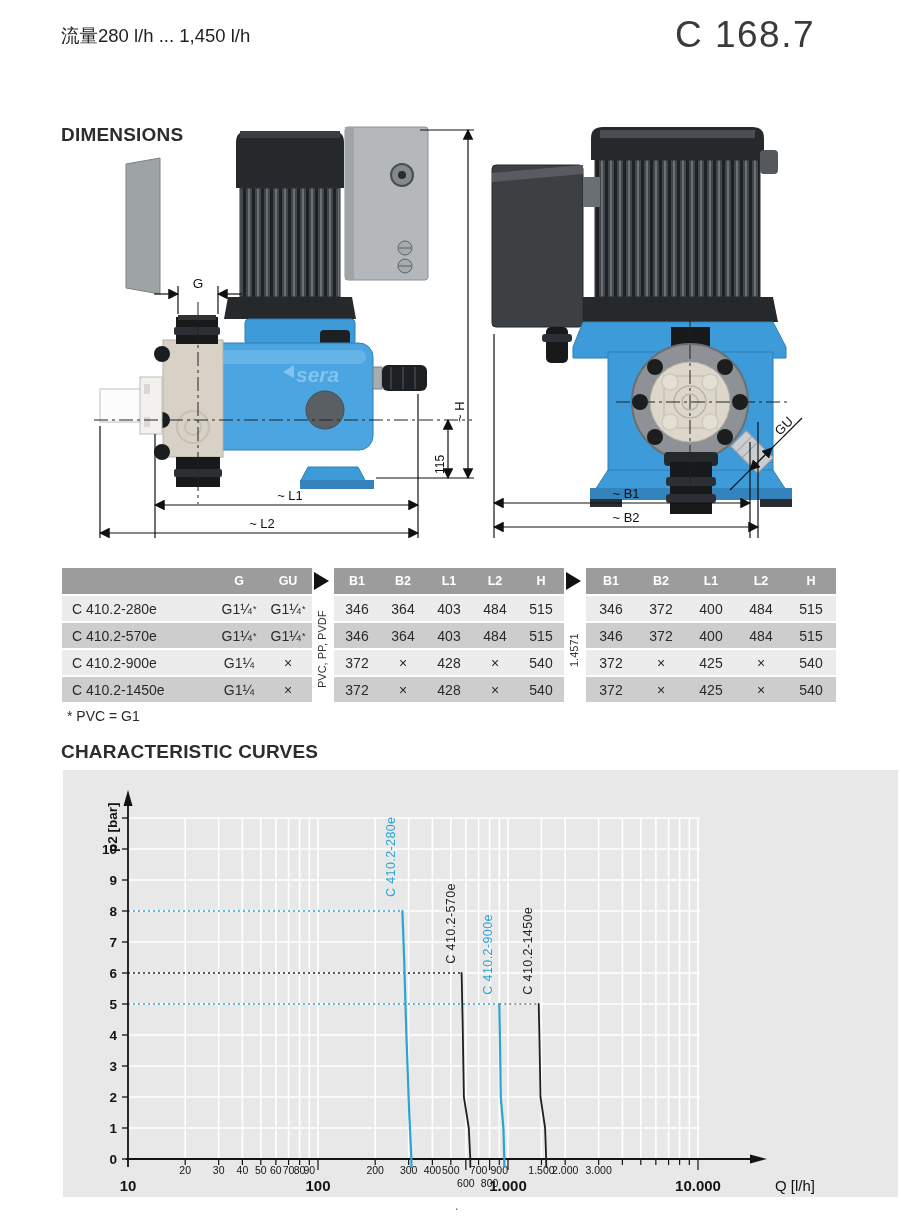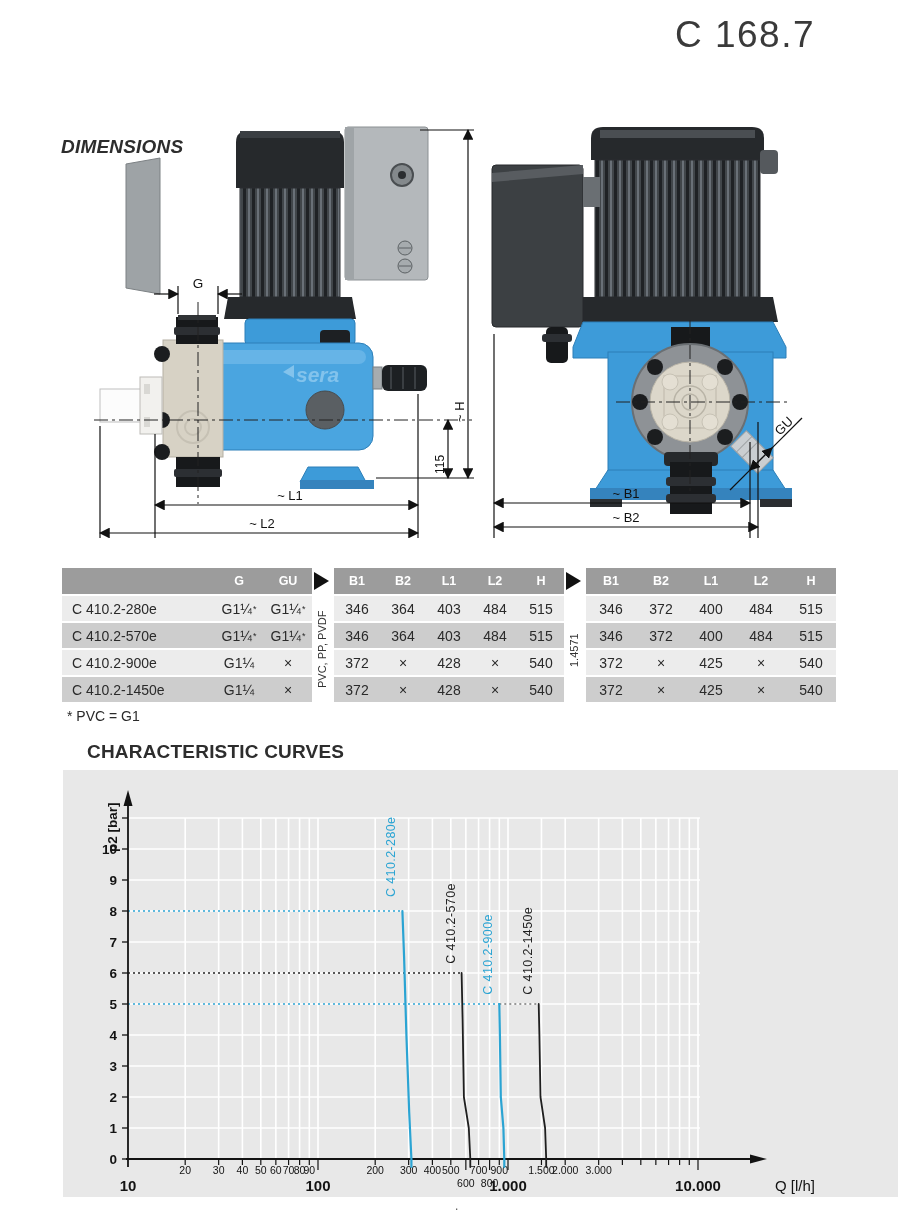--- a/index.html
+++ b/index.html
@@ -4,22 +4,22 @@
 <style>
   html,body{margin:0;padding:0;}
   body{width:901px;height:1225px;position:relative;background:#ffffff;overflow:hidden;
        font-family:"Liberation Sans","DejaVu Sans",sans-serif;color:#2a2a2a;}
   .abs{position:absolute;}
   
   #spec-lines{left:61px;top:22px;font-size:18.5px;line-height:27px;color:#1f1f1f;}
   #product-title{left:600px;top:14px;width:215px;text-align:right;font-size:37px;font-weight:300;
                  letter-spacing:1.5px;color:#3a3a3a;}
   .section-heading{font-size:19px;font-weight:bold;letter-spacing:.2px;color:#2d2d2d;}
-  #dim-heading{left:61px;top:136px;font-style:italic;}
-  #curves-heading{left:61px;top:741px;margin-left:26px;}
+  #dim-heading{left:61px;top:124px;}
+  #curves-heading{left:61px;top:741px;}
   
   #side-svg{left:90px;top:122px;}
   #front-svg{left:488px;top:122px;}
   svg text{font-family:"Liberation Sans","DejaVu Sans",sans-serif;}
   
   #dim-table{left:62px;top:568px;width:774px;height:136px;}
   .tblock{position:absolute;top:0;display:grid;row-gap:2px;}
   #tbl-left{left:0;grid-template-columns:152px 50px 48px;}
   #tbl-mid{left:272px;grid-template-columns:repeat(5,46px);}
   #tbl-right{left:524px;grid-template-columns:repeat(5,50px);}
@@ -39,20 +39,21 @@
   #vtext-steel{left:568px;top:667px;}
   #table-footnote{left:67px;top:708px;font-size:14px;color:#2a2a2a;}
   
   #chart-panel{left:63px;top:770px;width:835px;height:427px;background:#e8e8e8;}
   #artifact-dot{left:455px;top:1199px;font-size:12px;color:#555;}
 </style>
 </head>
 <body>
 
 <div class="abs" id="spec-lines">
+  <div>流量280 l/h ... 1,450 l/h</div>
 </div>
 <div class="abs" id="product-title">C 168.7</div>
 
 <div class="abs section-heading" id="dim-heading">DIMENSIONS</div>
 
 <svg class="abs" id="side-svg" width="390" height="416" viewBox="0 0 390 416">
   <defs>
     <marker id="ar" viewBox="0 0 10 10" refX="9" refY="5" markerWidth="9" markerHeight="9" orient="auto-start-reverse">
       <path d="M0 0 L10 5 L0 10 z" fill="#111"></path>
     </marker>

